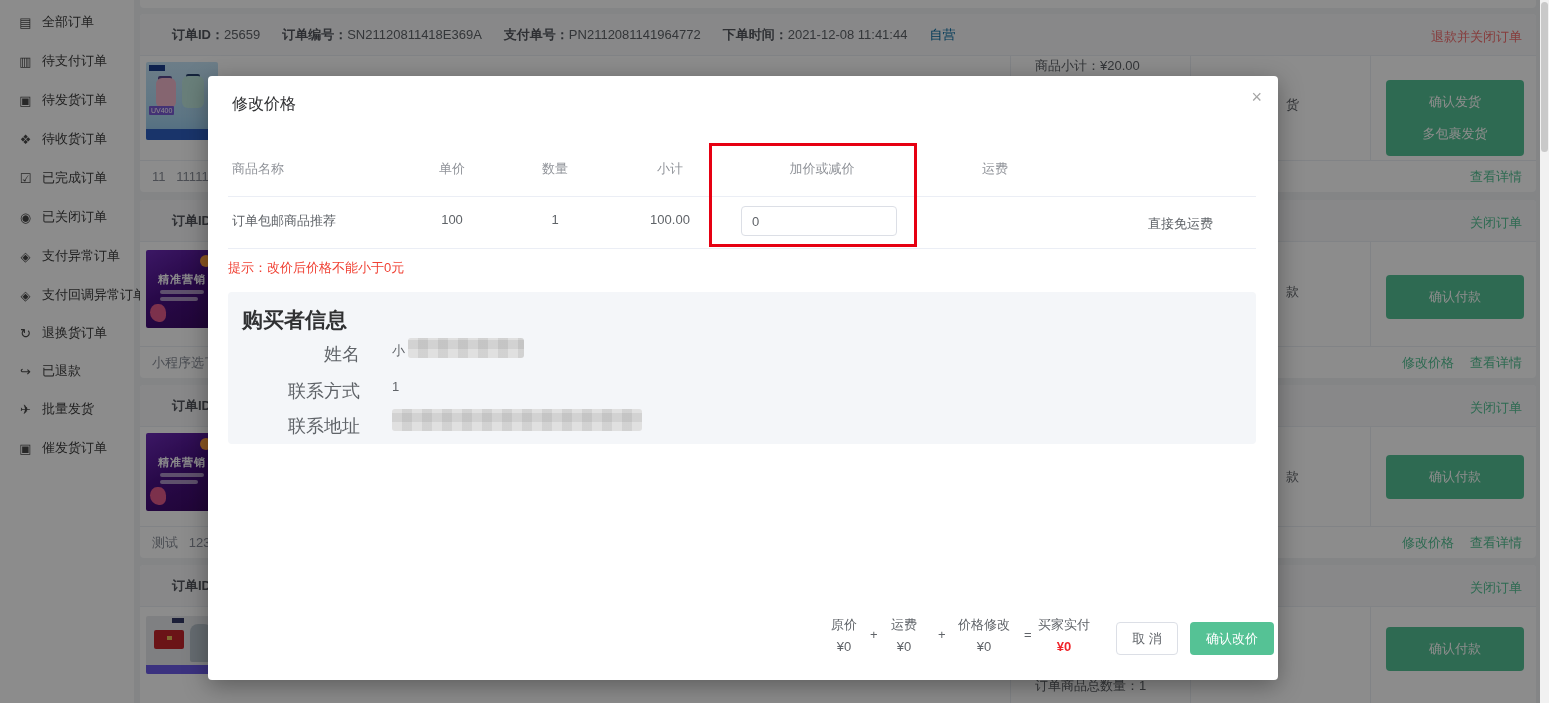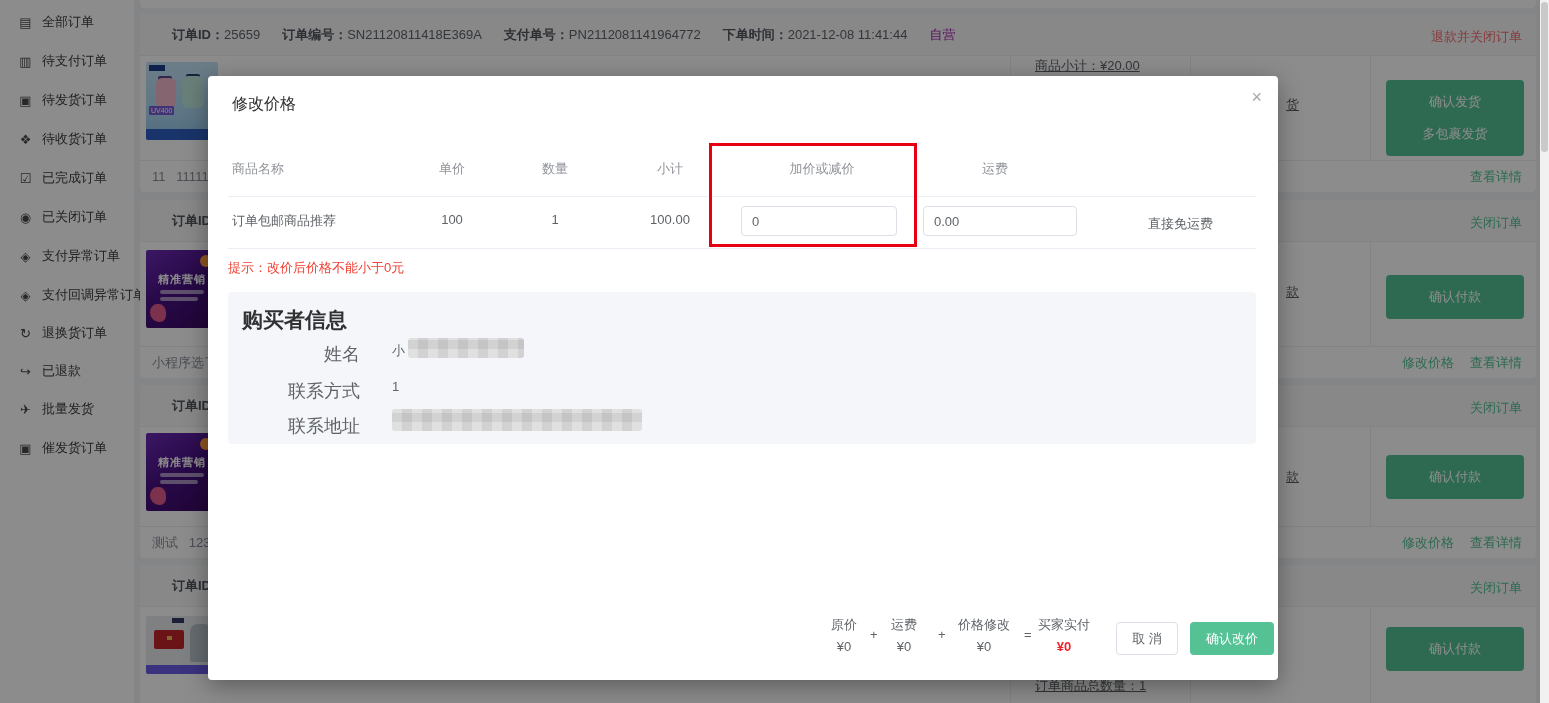--- a/index.html
+++ b/index.html
@@ -7,29 +7,29 @@
   .stage{position:relative;width:1549px;height:703px;overflow:hidden;background:#f0f2f5;}
   .abs{position:absolute;}
   
   .sidebar{position:absolute;left:0;top:0;width:134px;height:703px;background:#ffffff;}
   .side-item{position:absolute;left:18px;height:20px;display:flex;align-items:center;gap:9px;cursor:pointer;white-space:nowrap;}
   .side-item .ic{font-size:13px;color:#4a4a4a;width:15px;text-align:center;}
   .side-item .lb{font-size:13px;color:#3d3d3d;}
   .card{position:absolute;left:140px;width:1396px;background:#fff;border-radius:4px;}
   .card-head{position:relative;height:42px;background:#f7f8fa;border-bottom:1px solid #ebeef5;border-radius:4px 4px 0 0;display:flex;align-items:center;padding-left:32px;gap:22px;font-size:13px;color:#5f6368;white-space:nowrap;}
   .hlbl{font-weight:bold;color:#54575e;}
-  .grn{color:#a21caf;}
+  .grn{color:#0369a1;}
   .glink{color:#55c295;font-size:13px;cursor:pointer;white-space:nowrap;}
   .rlink{color:#f56c6c;font-size:13px;cursor:pointer;white-space:nowrap;}
   .gbtn{position:absolute;width:138px;height:44px;background:#55c295;color:#fff;font-size:13px;border:none;border-radius:4px;display:flex;align-items:center;justify-content:center;cursor:pointer;}
   .vdiv{position:absolute;width:1px;background:#ebeef5;}
   .cfoot{position:absolute;left:0;width:1396px;height:32px;border-top:1px solid #ebeef5;display:flex;align-items:center;padding:0 14px 0 12px;font-size:13px;color:#8a8f99;}
   .cfoot .links{margin-left:auto;display:flex;gap:16px;}
   .pre{white-space:pre;}
-  .celltxt{position:absolute;font-size:13px;color:#5f6368;white-space:nowrap;text-decoration:underline;}
+  .celltxt{position:absolute;font-size:13px;color:#5f6368;white-space:nowrap;}
   
   .thumb{position:absolute;border-radius:2px;overflow:hidden;}
   .th-babies{background:linear-gradient(180deg,#c6e4f7 0%,#a9d6f1 70%,#8fc3e8 100%);}
   .th-babies .band{position:absolute;left:0;bottom:0;width:100%;height:11px;background:#2e5fc2;}
   .th-babies .tag{position:absolute;left:3px;top:44px;background:#7b5bd6;color:#fff;font-size:7px;line-height:9px;padding:0 2px;border-radius:1px;}
   .th-babies .logo{position:absolute;left:3px;top:3px;width:16px;height:6px;background:#1d3f8f;}
   .th-babies .b1{position:absolute;left:10px;top:16px;width:20px;height:30px;background:#f3b8cc;border-radius:6px;}
   .th-babies .b2{position:absolute;left:36px;top:14px;width:22px;height:32px;background:#bfe8df;border-radius:6px;}
   .th-babies .s1{position:absolute;left:12px;top:14px;width:14px;height:5px;background:#5a4a8f;border-radius:2px;}
   .th-babies .s2{position:absolute;left:40px;top:12px;width:14px;height:5px;background:#27406e;border-radius:2px;}
@@ -247,21 +247,20 @@
     <div class="m-th ctr" style="left:462px;">小计</div>
     <div class="m-th ctr" style="left:614px;">加价或减价</div>
     <div class="m-th ctr" style="left:787px;">运费</div>
     <div class="m-hline" style="top:120px;"></div>
 
     <div class="m-td" style="left:24px;">订单包邮商品推荐</div>
     <div class="m-td ctr" style="left:244px;">100</div>
     <div class="m-td ctr" style="left:347px;">1</div>
     <div class="m-td ctr" style="left:462px;">100.00</div>
     <input class="m-input" style="left: 533px; width: 156px;" value="0">
-    <input class="m-input" style="left: 715px; width: 154px;" value="0.00">
     <div class="m-td" style="left:940px;top:139px;">直接免运费</div>
     <div class="m-hline" style="top:172px;"></div>
 
     <div class="redbox"></div>
 
     <div class="m-tip">提示：改价后价格不能小于0元</div>
 
     <div class="buyer">
       <div class="b-title">购买者信息</div>
       <div class="b-lbl" style="left:12px;top:50px;">姓名</div>

